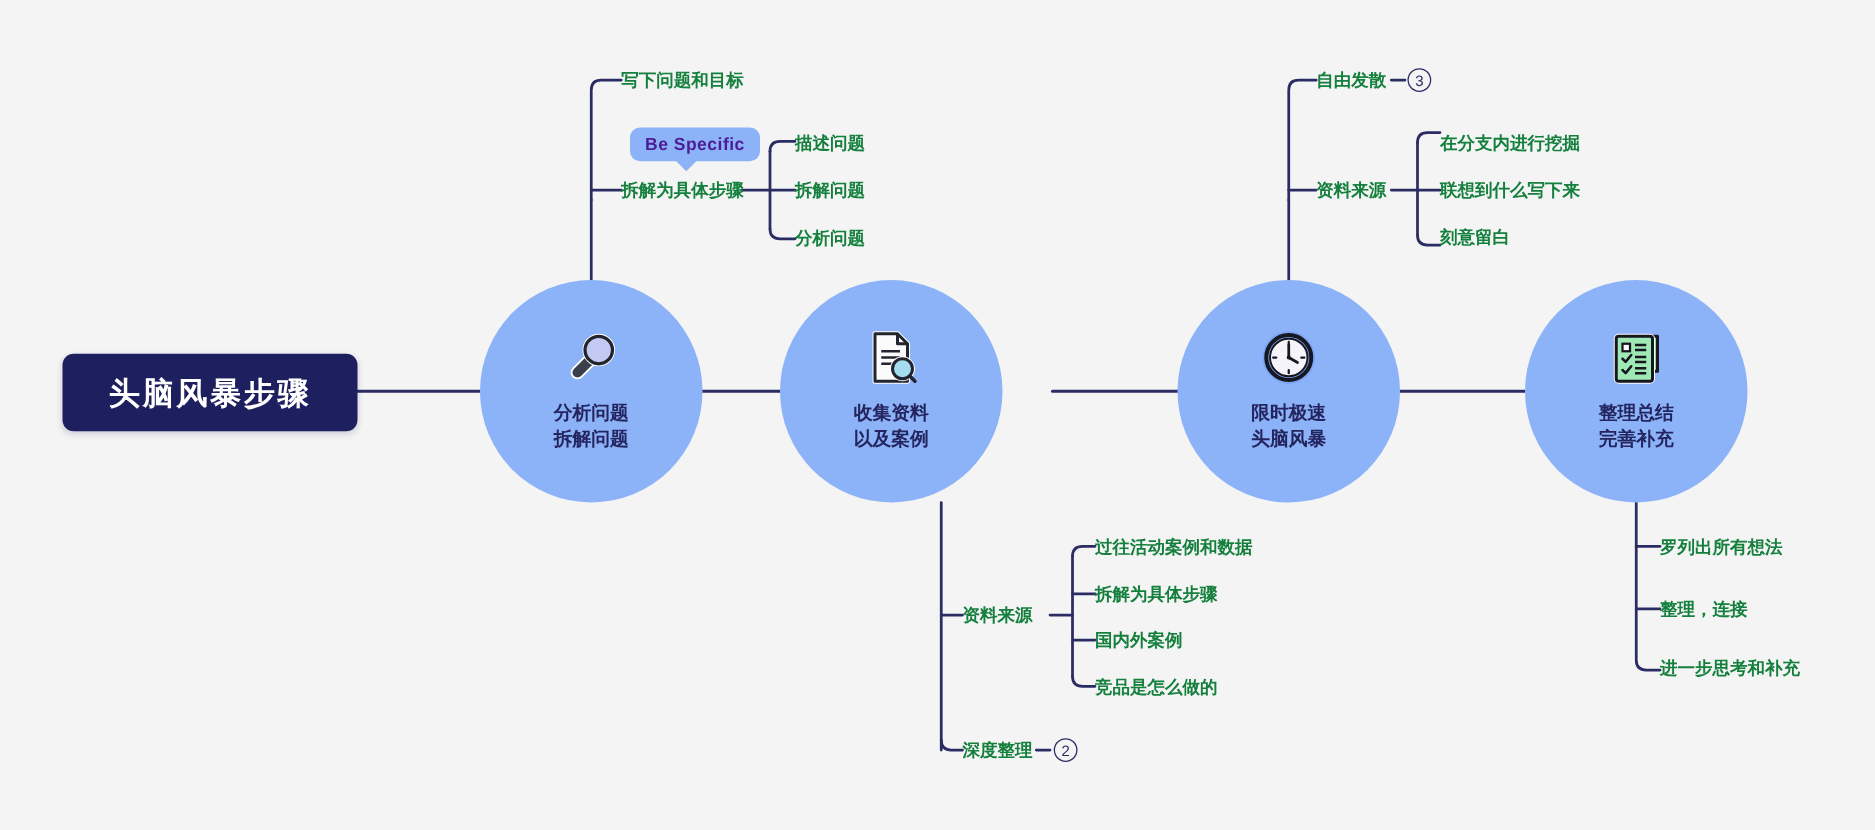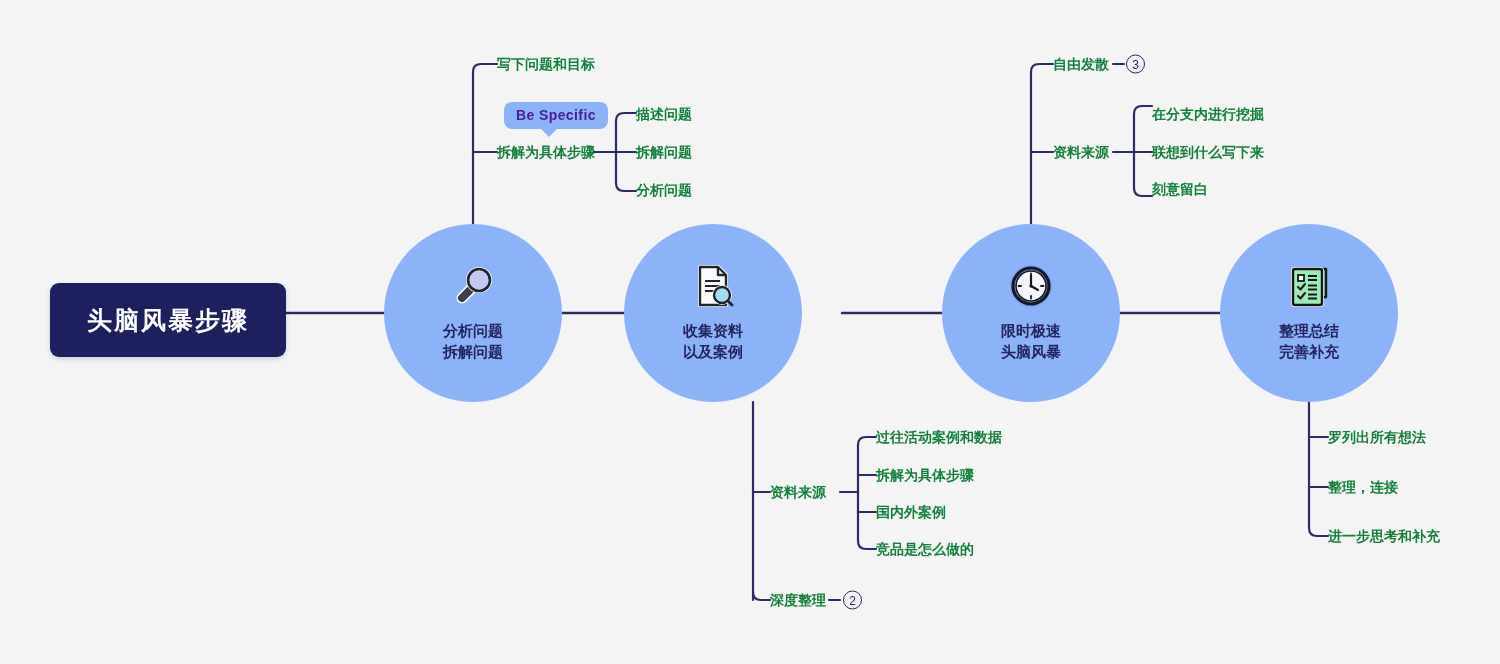--- a/index.html
+++ b/index.html
@@ -10,21 +10,21 @@
     overflow:hidden;
     position:relative;
   }
   #canvas{position:absolute;inset:0;width:1500px;height:664px;}
   svg.lines{position:absolute;left:0;top:0;width:1500px;height:664px;pointer-events:none;}
 
   
   .root-node{
     position:absolute;
     left:50px;top:283px;
-    width:236px;height:74px;
+    width:236px;height:62px;
     background:#1e1f5e;
     border-radius:9px;
     display:flex;align-items:center;justify-content:center;
     box-shadow:0 2px 5px rgba(30,31,94,.18);
   }
   .root-node span{
     color:#ffffff;
     font-size:25px;
     font-weight:bold;
     letter-spacing:2px;
@@ -256,15 +256,15 @@
 
   <div class="lbl l2" style="left:1053px;top:64px;">自由发散</div>
   <div class="badge" style="left:1126px;top:64px;">3</div>
   <div class="lbl l2" style="left:1053px;top:152px;">资料来源</div>
   <div class="lbl l3" style="left:1152px;top:114px;">在分支内进行挖掘</div>
   <div class="lbl l3" style="left:1152px;top:152px;">联想到什么写下来</div>
   <div class="lbl l3" style="left:1152px;top:189px;">刻意留白</div>
 
   <div class="lbl l2" style="left:1328px;top:437px;">罗列出所有想法</div>
   <div class="lbl l2" style="left:1328px;top:487px;">整理，连接</div>
-  <div class="lbl l2" style="left:1328px;top:536px;">进一步思考和补充</div>
+  <div class="lbl l2" style="left:1328px;top:536px;font-family:Liberation Serif, serif;">进一步思考和补充</div>
 
 </div>
 
 </body></html>

